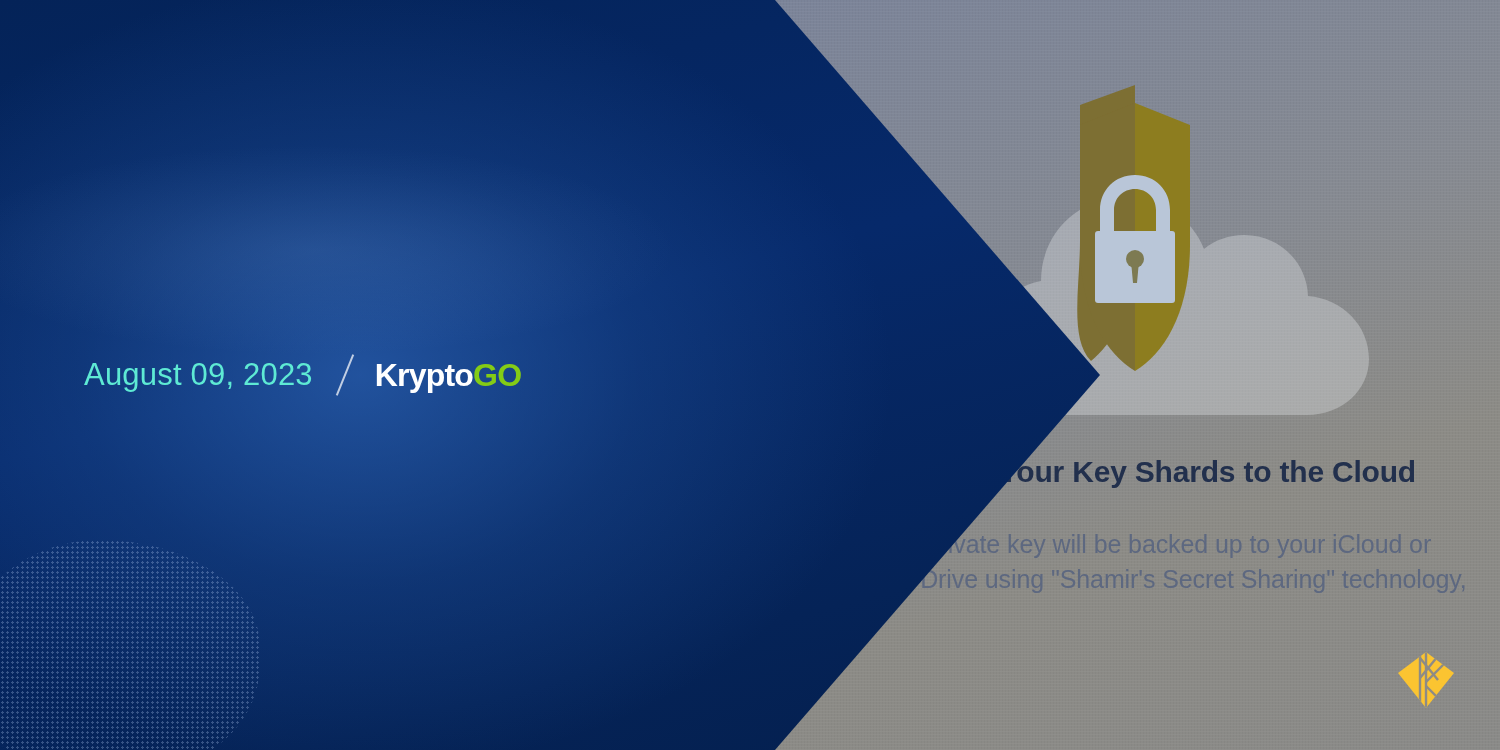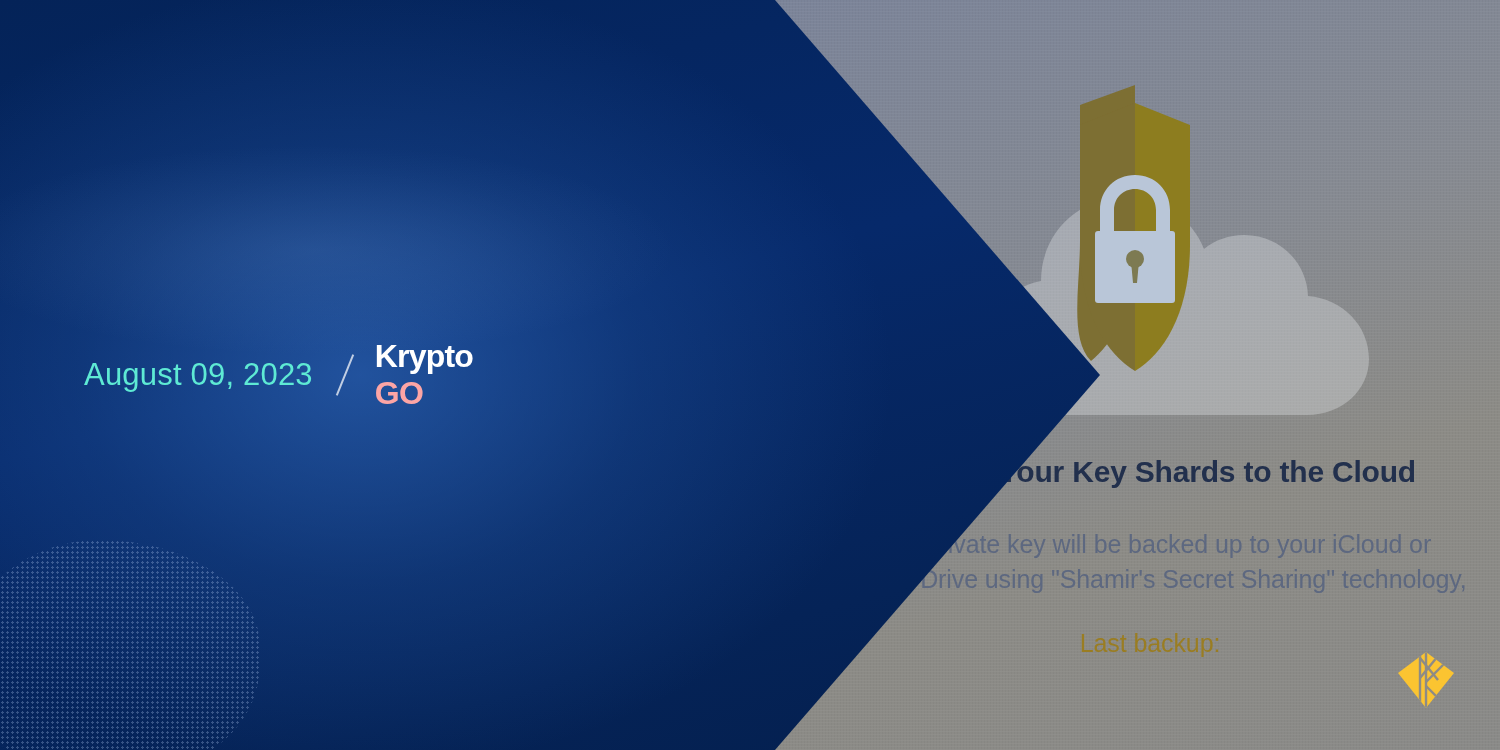--- a/index.html
+++ b/index.html
@@ -178,24 +178,23 @@
     transform: rotate(22deg);
     transform-origin: center;
   }
   .wordmark {
     font-size: 32px;
     font-weight: bold;
     letter-spacing: -0.8px;
     white-space: nowrap;
     display: flex;
     align-items: baseline;
-    flex-direction: column;
   }
   .wm-krypto { color: #ffffff; }
-  .wm-go { color: #fca5a5; }
+  .wm-go { color: #84cc16; }
 </style>
 </head>
 <body>
 
 <div id="stage">
 
   <div class="bg-layer"></div>
   <div class="bg-noise"></div>
 
   <div class="illustration">
@@ -234,21 +233,20 @@
       </g>
     </svg>
   </div>
 
   <div class="app-text">
     <div class="app-heading">Backup Your Key Shards to the Cloud</div>
     <div class="app-body">
       <div>Your private key will be backed up to your iCloud or</div>
       <div>Google Drive using "Shamir's Secret Sharing" technology,</div>
     </div>
-    <div class="app-lastbackup">Last backup:</div>
   </div>
 
   <div class="gem-logo">
     <svg viewBox="0 0 64 64" xmlns="http://www.w3.org/2000/svg">
       <defs>
         <clipPath id="gemclip">
           <path d="M32 4 L 60 25 L 32 60 L 4 25 Z"></path>
         </clipPath>
       </defs>
       <path d="M32 4 L 60 25 L 32 60 L 4 25 Z" fill="#fbc431"></path>

